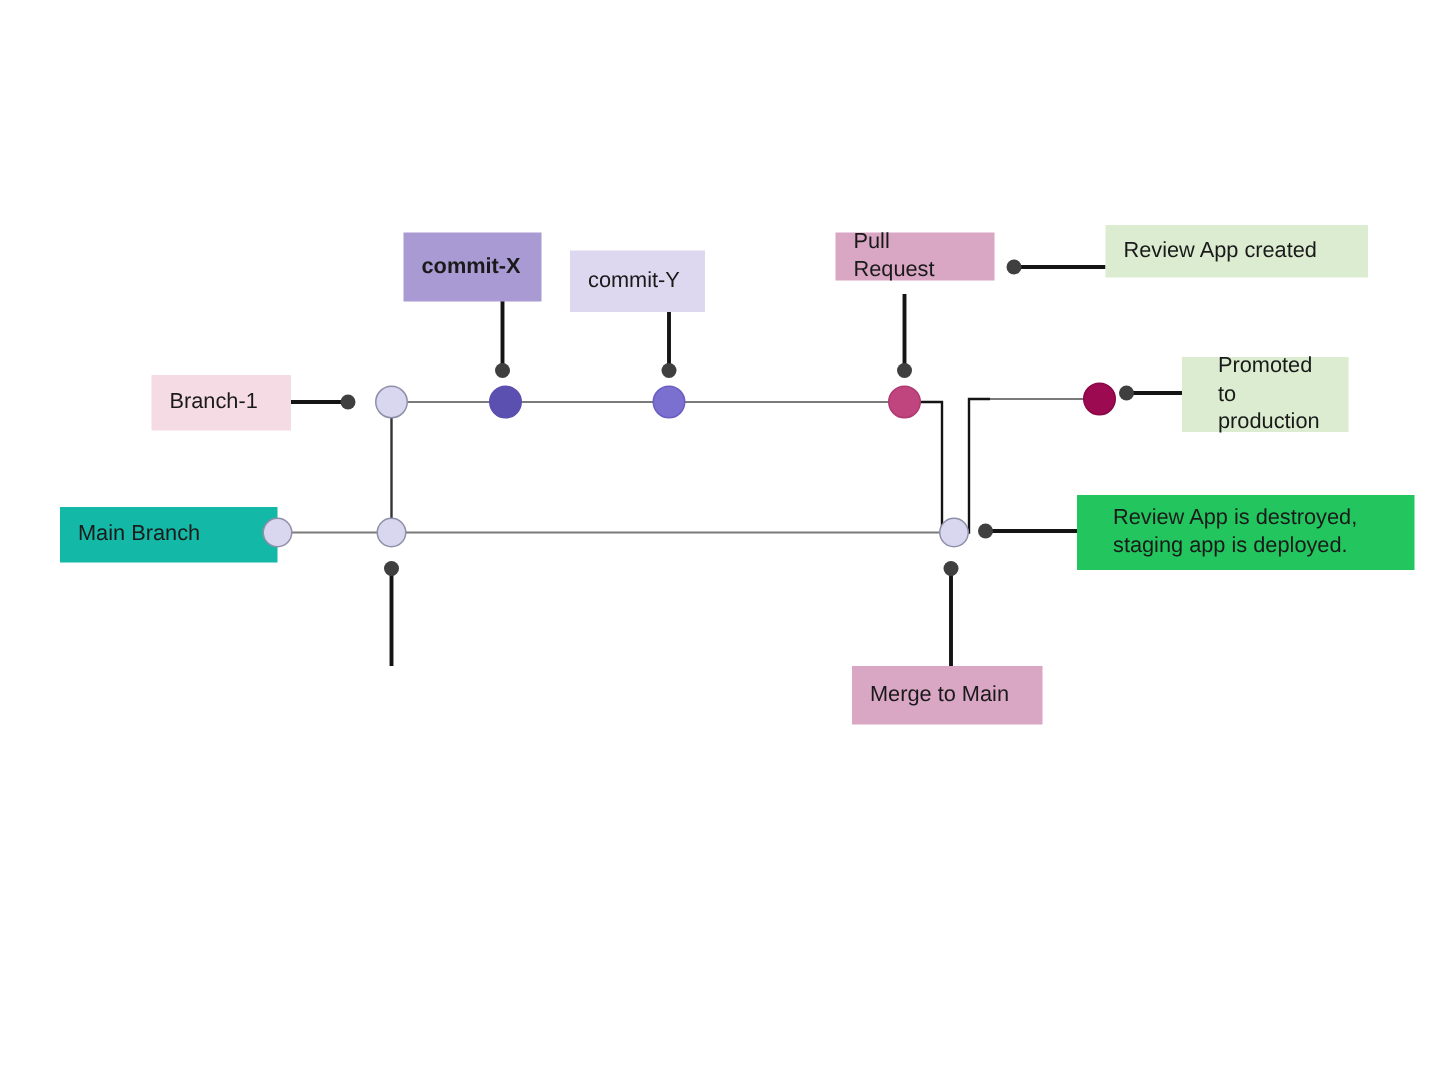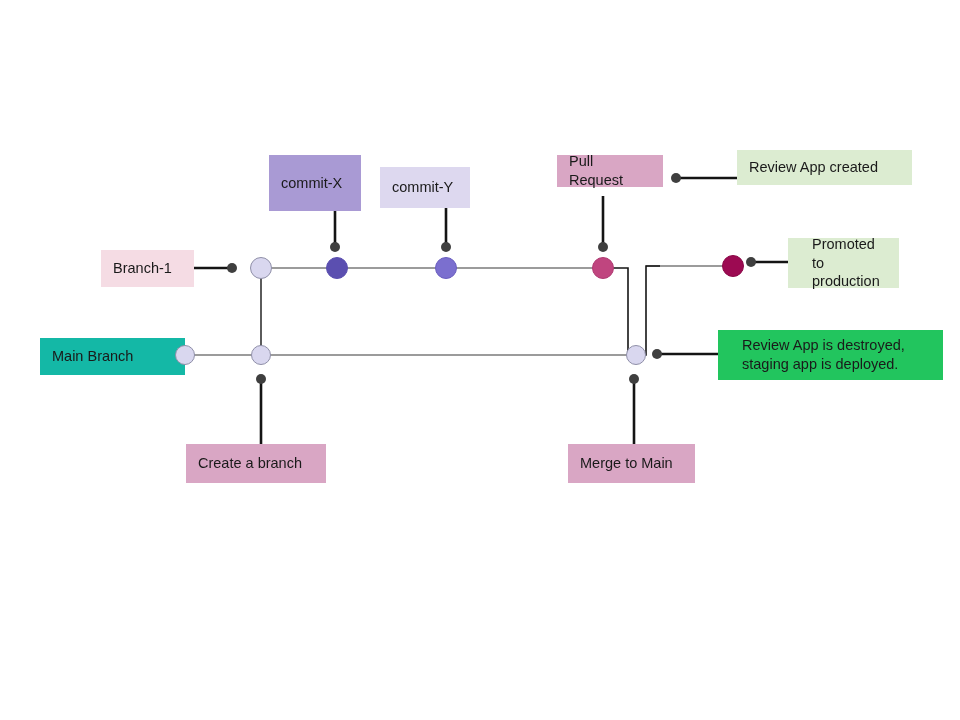--- a/index.html
+++ b/index.html
@@ -65,24 +65,23 @@
       <polyline points="446,196 446,247" fill="none" stroke="#141414" stroke-width="2.6" stroke-linecap="butt" stroke-linejoin="miter"></polyline>
       <polyline points="603,196 603,247" fill="none" stroke="#141414" stroke-width="2.6" stroke-linecap="butt" stroke-linejoin="miter"></polyline>
       <polyline points="676,178 737,178" fill="none" stroke="#141414" stroke-width="2.6" stroke-linecap="butt" stroke-linejoin="miter"></polyline>
       <polyline points="751,262 788,262" fill="none" stroke="#141414" stroke-width="2.6" stroke-linecap="butt" stroke-linejoin="miter"></polyline>
       <polyline points="261,379 261,444" fill="none" stroke="#141414" stroke-width="2.6" stroke-linecap="butt" stroke-linejoin="miter"></polyline>
       <polyline points="634,379 634,444" fill="none" stroke="#141414" stroke-width="2.6" stroke-linecap="butt" stroke-linejoin="miter"></polyline>
       <polyline points="657,354 718,354" fill="none" stroke="#141414" stroke-width="2.6" stroke-linecap="butt" stroke-linejoin="miter"></polyline>
     </svg>
 <div class="box" style="left: 101px; top: 250px; width: 93px; height: 37px; background: rgb(245, 220, 228);">Branch-1</div>
     <div class="box" style="left: 40px; top: 338px; width: 145px; height: 37px; background: #14b8a6;">Main Branch</div>
-    <div class="box" style="left: 269px; top: 155px; width: 92px; height: 56px; background: rgb(169, 154, 212);">commit-X</div>
+    <div class="box" style="left: 269px; top: 155px; width: 92px; height: 46px; background: rgb(169, 154, 212); font-weight: bold;">commit-X</div>
     <div class="box" style="left: 380px; top: 155px; width: 90px; height: 41px; background: rgb(221, 216, 239); margin-top: 12px;">commit-Y</div>
     <div class="box" style="left: 557px; top: 155px; width: 106px; height: 32px; background: rgb(217, 166, 196);">Pull Request</div>
-    <div class="box" style="left: 186px; top: 444px; width: 140px; height: 39px; background: rgb(217, 166, 196);">Create a branch</div>
     <div class="box" style="left: 568px; top: 444px; width: 127px; height: 39px; background: rgb(217, 166, 196);">Merge to Main</div>
     <div class="box" style="left: 737px; top: 150px; width: 175px; height: 35px; background: rgb(220, 236, 209);">Review App created</div>
     <div class="box multiline" style="left: 788px; top: 238px; width: 111px; height: 50px; background: rgb(220, 236, 209);">Promoted to
 production</div>
     <div class="box multiline" style="left: 718px; top: 330px; width: 225px; height: 50px; background: #22c55e;">Review App is destroyed,
 staging app is deployed.</div>
     <div class="node" style="left: 250px; top: 257px; width: 22px; height: 22px; background: rgb(217, 215, 239); border: 1px solid rgb(143, 143, 168);"></div>
     <div class="node" style="left: 326px; top: 257px; width: 22px; height: 22px; background: rgb(91, 79, 176); border: 1px solid rgb(91, 79, 176);"></div>
     <div class="node" style="left: 435px; top: 257px; width: 22px; height: 22px; background: rgb(123, 111, 207); border: 1px solid rgb(106, 94, 192);"></div>
     <div class="node" style="left: 592px; top: 257px; width: 22px; height: 22px; background: rgb(192, 69, 127); border: 1px solid rgb(176, 58, 114);"></div>

